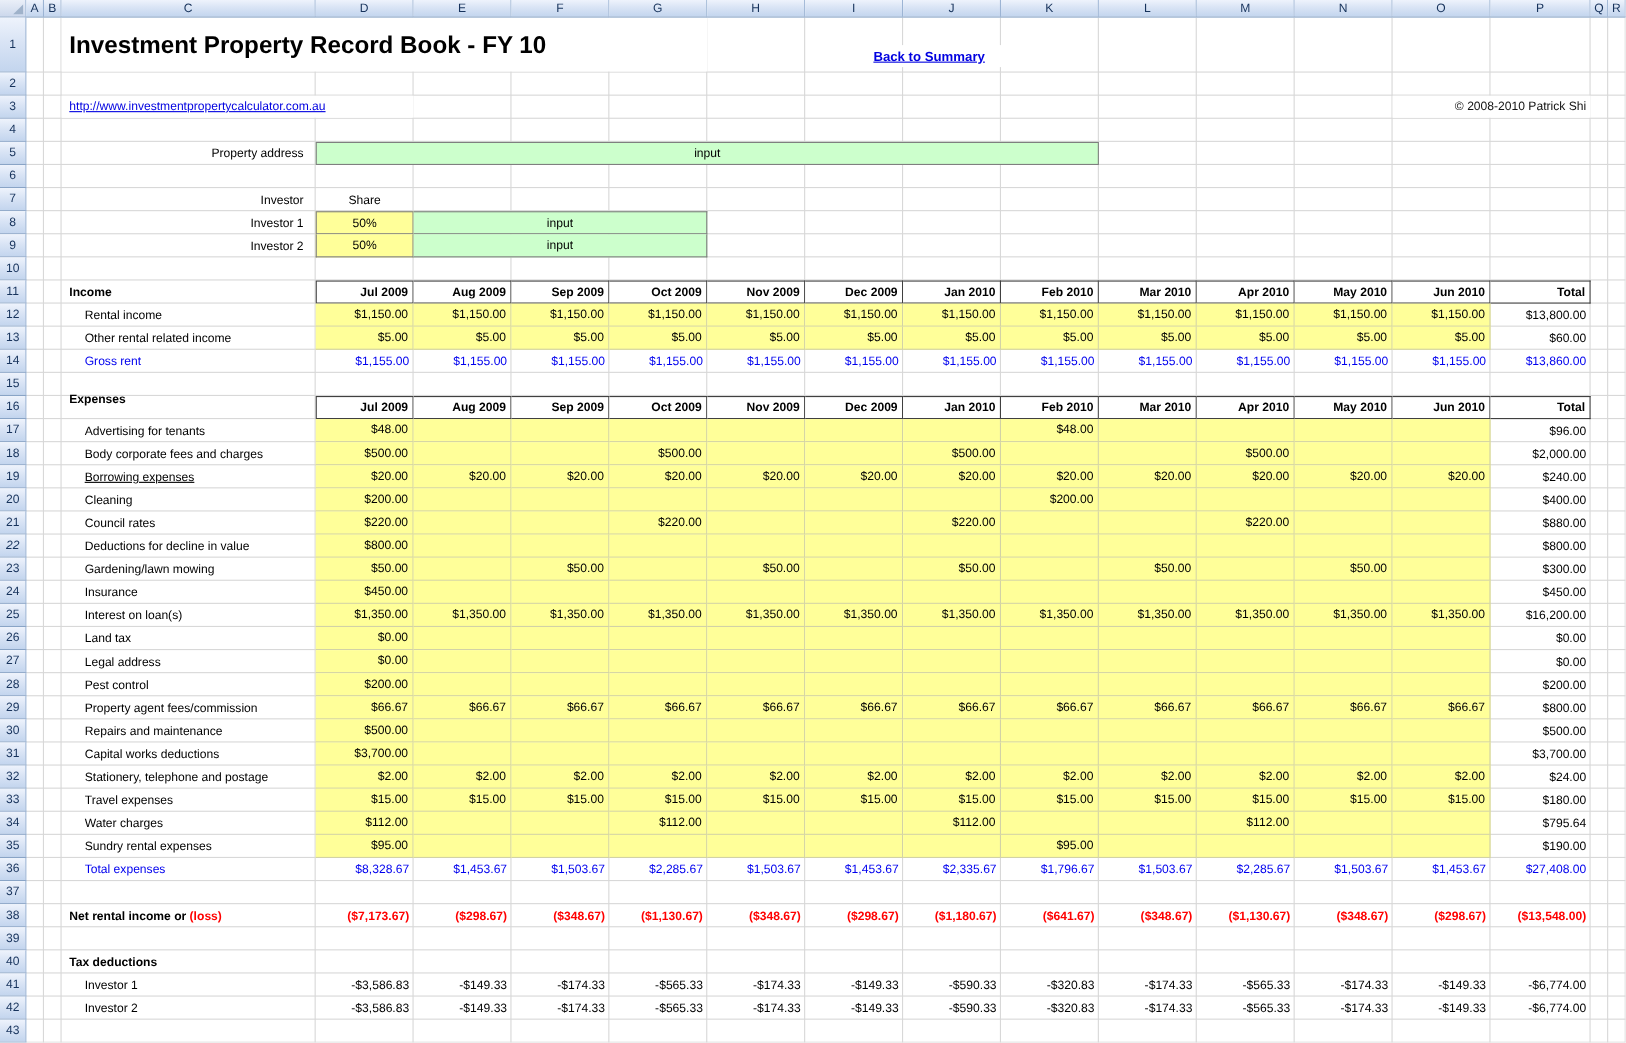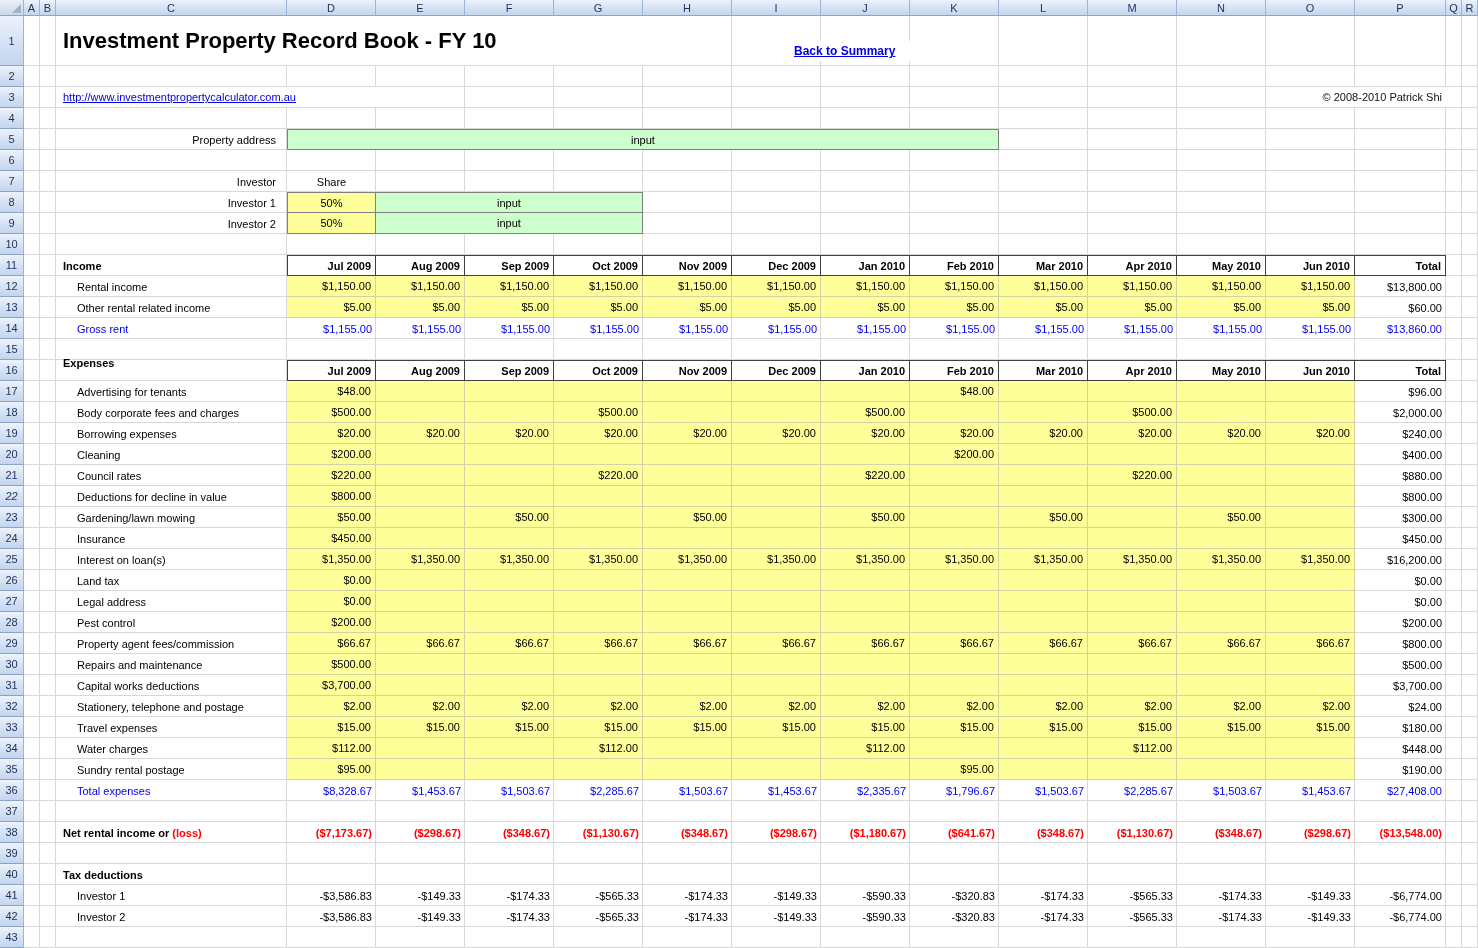--- a/index.html
+++ b/index.html
@@ -269,21 +269,21 @@
     <div class="cell yellow right" style="left: 554px; top: 402px; width: 89px; height: 21px;">$500.00</div>
     <div class="cell yellow right" style="left: 643px; top: 402px; width: 89px; height: 21px;"></div>
     <div class="cell yellow right" style="left: 732px; top: 402px; width: 89px; height: 21px;"></div>
     <div class="cell yellow right" style="left: 821px; top: 402px; width: 89px; height: 21px;">$500.00</div>
     <div class="cell yellow right" style="left: 910px; top: 402px; width: 89px; height: 21px;"></div>
     <div class="cell yellow right" style="left: 999px; top: 402px; width: 89px; height: 21px;"></div>
     <div class="cell yellow right" style="left: 1088px; top: 402px; width: 89px; height: 21px;">$500.00</div>
     <div class="cell yellow right" style="left: 1177px; top: 402px; width: 89px; height: 21px;"></div>
     <div class="cell yellow right" style="left: 1266px; top: 402px; width: 89px; height: 21px;"></div>
     <div class="cell right" style="left: 1355px; top: 402px; width: 91px; height: 21px;">$2,000.00</div>
-    <div class="cell indent" style="left: 56px; top: 423px; width: 231px; height: 21px;">Borrowing expenses</div>
+    <div class="cell indent" style="left: 56px; top: 423px; width: 231px; height: 21px; text-decoration: underline;">Borrowing expenses</div>
     <div class="cell yellow right" style="left: 287px; top: 423px; width: 89px; height: 21px;">$20.00</div>
     <div class="cell yellow right" style="left: 376px; top: 423px; width: 89px; height: 21px;">$20.00</div>
     <div class="cell yellow right" style="left: 465px; top: 423px; width: 89px; height: 21px;">$20.00</div>
     <div class="cell yellow right" style="left: 554px; top: 423px; width: 89px; height: 21px;">$20.00</div>
     <div class="cell yellow right" style="left: 643px; top: 423px; width: 89px; height: 21px;">$20.00</div>
     <div class="cell yellow right" style="left: 732px; top: 423px; width: 89px; height: 21px;">$20.00</div>
     <div class="cell yellow right" style="left: 821px; top: 423px; width: 89px; height: 21px;">$20.00</div>
     <div class="cell yellow right" style="left: 910px; top: 423px; width: 89px; height: 21px;">$20.00</div>
     <div class="cell yellow right" style="left: 999px; top: 423px; width: 89px; height: 21px;">$20.00</div>
     <div class="cell yellow right" style="left: 1088px; top: 423px; width: 89px; height: 21px;">$20.00</div>
@@ -492,22 +492,22 @@
     <div class="cell yellow right" style="left: 465px; top: 738px; width: 89px; height: 21px;"></div>
     <div class="cell yellow right" style="left: 554px; top: 738px; width: 89px; height: 21px;">$112.00</div>
     <div class="cell yellow right" style="left: 643px; top: 738px; width: 89px; height: 21px;"></div>
     <div class="cell yellow right" style="left: 732px; top: 738px; width: 89px; height: 21px;"></div>
     <div class="cell yellow right" style="left: 821px; top: 738px; width: 89px; height: 21px;">$112.00</div>
     <div class="cell yellow right" style="left: 910px; top: 738px; width: 89px; height: 21px;"></div>
     <div class="cell yellow right" style="left: 999px; top: 738px; width: 89px; height: 21px;"></div>
     <div class="cell yellow right" style="left: 1088px; top: 738px; width: 89px; height: 21px;">$112.00</div>
     <div class="cell yellow right" style="left: 1177px; top: 738px; width: 89px; height: 21px;"></div>
     <div class="cell yellow right" style="left: 1266px; top: 738px; width: 89px; height: 21px;"></div>
-    <div class="cell right" style="left: 1355px; top: 738px; width: 91px; height: 21px;">$448.00</div>
-    <div class="cell indent" style="left: 56px; top: 759px; width: 231px; height: 21px;">Sundry rental postage</div>
+    <div class="cell right" style="left: 1355px; top: 738px; width: 91px; height: 21px;">$795.64</div>
+    <div class="cell indent" style="left: 56px; top: 759px; width: 231px; height: 21px;">Sundry rental expenses</div>
     <div class="cell yellow right" style="left: 287px; top: 759px; width: 89px; height: 21px;">$95.00</div>
     <div class="cell yellow right" style="left: 376px; top: 759px; width: 89px; height: 21px;"></div>
     <div class="cell yellow right" style="left: 465px; top: 759px; width: 89px; height: 21px;"></div>
     <div class="cell yellow right" style="left: 554px; top: 759px; width: 89px; height: 21px;"></div>
     <div class="cell yellow right" style="left: 643px; top: 759px; width: 89px; height: 21px;"></div>
     <div class="cell yellow right" style="left: 732px; top: 759px; width: 89px; height: 21px;"></div>
     <div class="cell yellow right" style="left: 821px; top: 759px; width: 89px; height: 21px;"></div>
     <div class="cell yellow right" style="left: 910px; top: 759px; width: 89px; height: 21px;">$95.00</div>
     <div class="cell yellow right" style="left: 999px; top: 759px; width: 89px; height: 21px;"></div>
     <div class="cell yellow right" style="left: 1088px; top: 759px; width: 89px; height: 21px;"></div>

